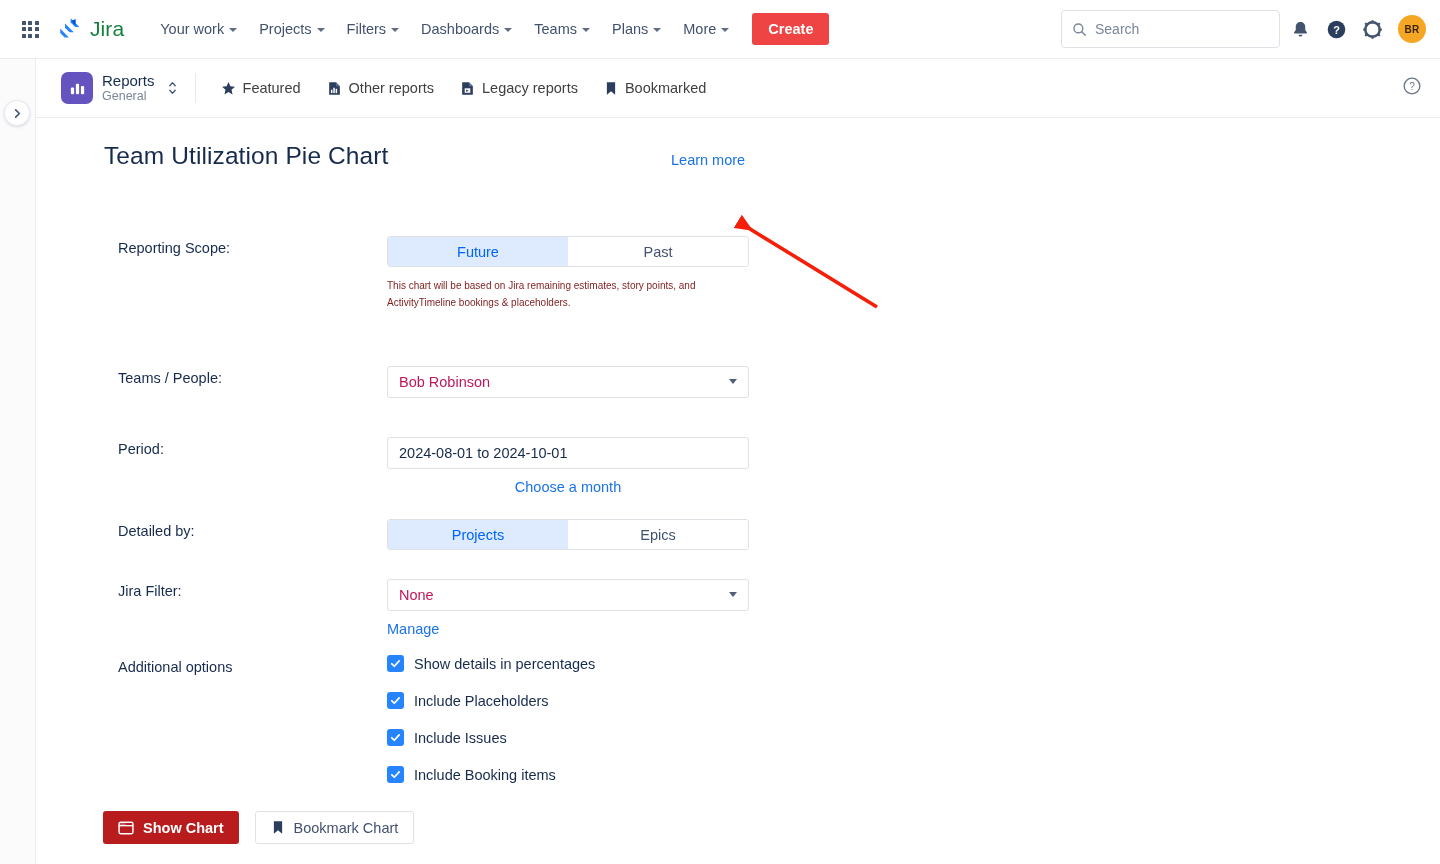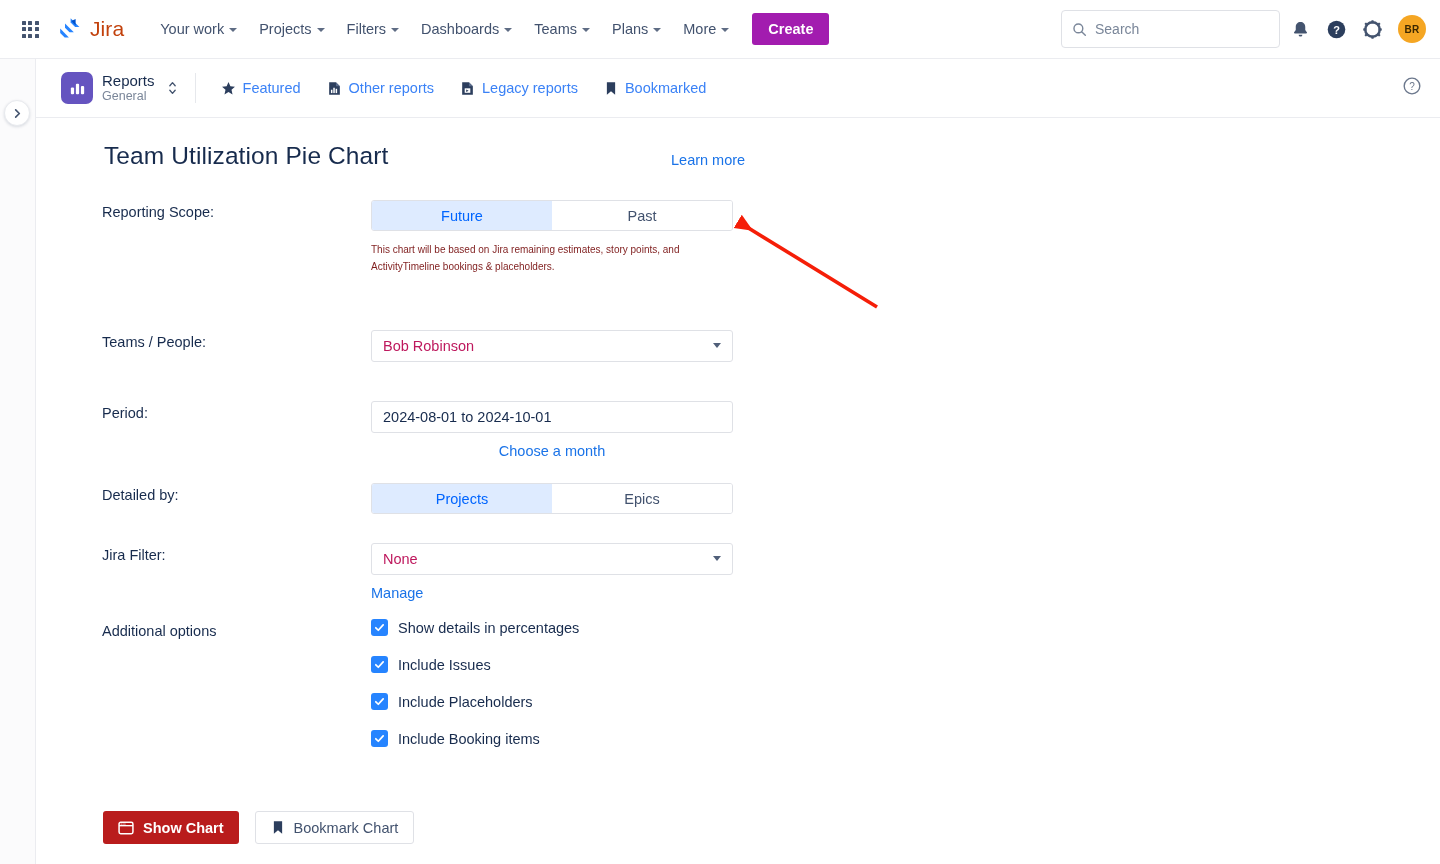--- a/index.html
+++ b/index.html
@@ -20,33 +20,33 @@
   }
   .appswitcher {
     width: 32px; height: 32px; display: flex; align-items: center;
     justify-content: center; border-radius: 3px; cursor: pointer;
   }
   .grid9 { display: grid; grid-template-columns: repeat(3, 4px); gap: 2.5px; }
   .grid9 i { width: 4px; height: 4px; background: #44546f; border-radius: .5px; display:block; }
 
   .brand { display: flex; align-items: center; gap: 7px; margin-left: 11px; cursor: pointer; }
   .brand .logo { width: 26px; height: 26px; }
-  .brand .name { font-size: 21px; color: #c2410c; letter-spacing: .1px; font-weight: 400; }
+  .brand .name { font-size: 21px; color: #15803d; letter-spacing: .1px; font-weight: 400; }
 
   .navitems { display: flex; align-items: center; margin-left: 26px; gap: 2px; }
   .navitem {
     display: flex; align-items: center; gap: 5px;
     padding: 7px 10px; border-radius: 3px; cursor: pointer;
     font-size: 14.5px; color: #42526e; white-space: nowrap;
   }
   .caret { width: 0; height: 0; border-left: 4px solid transparent;
            border-right: 4px solid transparent; border-top: 4.5px solid #5e6c84; margin-top:2px; }
 
   .createbtn {
-    margin-left: 13px; background: #a21caf; color: #fff; border: none;
+    margin-left: 13px; background: #ef4444; color: #fff; border: none;
     border-radius: 3px; font-size: 14.5px; font-weight: 600;
     padding: 8px 16px; cursor: pointer; font-family: inherit;
   }
 
   .topright { margin-left: auto; display: flex; align-items: center; gap: 4px; }
   .searchbox {
     position: relative; width: 219px; height: 38px;
     border: 1.5px solid #dfe1e6; border-radius: 4px; background: #fff;
     display: flex; align-items: center; padding: 0 10px; gap: 8px; cursor: text;
   }
@@ -77,21 +77,21 @@
   .appnames .t1 { font-size: 15px; color: #172b4d; }
   .appnames .t2 { font-size: 12.5px; color: #7a8699; }
   .updown { display:flex; flex-direction: column; gap: 1px; margin-left: 4px; cursor: pointer; }
 
   .subdiv { width: 1px; height: 30px; background: #e6e8ec; margin: 0 16px 0 18px; }
 
   .subtabs { display: flex; align-items: center; gap: 8px; }
   .subtab {
     display: flex; align-items: center; gap: 7px;
     padding: 7px 9px; border-radius: 3px; cursor: pointer;
-    font-size: 14.5px; color: #3b82f6; white-space: nowrap;
+    font-size: 14.5px; color: #404040; white-space: nowrap;
   }
   .helpright { margin-left: auto; margin-right: 18px; cursor: pointer; }
 
   
   .leftrail {
     position: absolute; left: 0; top: 59px; width: 36px; height: 805px;
     background: #fbfbfc; border-right: 1px solid #ebecf0;
   }
   .railbtn {
     position: absolute; left: 4px; top: 41px; width: 26px; height: 26px;
@@ -100,21 +100,21 @@
     display: flex; align-items: center; justify-content: center; cursor: pointer;
   }
 
   
   .main { position: absolute; left: 36px; top: 118px; width: 1404px; height: 746px; background:#fff; }
 
   .pagehead { position: absolute; left: 68px; top: 24px; display: flex; align-items: baseline; gap: 0; }
   .pagetitle { font-size: 24.5px; font-weight: 500; color: #172b4d; letter-spacing: .1px; }
   .learnmore { position: absolute; left: 635px; top: 34px; font-size: 14.5px; color: #1a73e8; cursor: pointer; }
 
-  .row { position: absolute; left: 66px; display: flex; }
+  .row { position: absolute; left: 82px; display: flex; margin-top: 36px; }
   .rowlabel { width: 269px; font-size: 14.5px; color: #172b4d; padding-top: 4px; }
   .rowctrl { width: 362px; }
 
   .toggle {
     display: flex; width: 362px; height: 31px;
     border: 1px solid #dfe1e6; border-radius: 3px; overflow: hidden; background: #fff;
   }
   .toggle .seg {
     flex: 1; display: flex; align-items: center; justify-content: center;
     font-size: 14.5px; color: #42526e; cursor: pointer; background: #fff;
@@ -415,29 +415,29 @@
               </svg>
           </span>
           <span class="lbl">Show details in percentages</span>
         </div>
         <div class="checkrow">
           <span class="cbox">
             <svg width="11" height="11" viewBox="0 0 12 12">
                 <polyline points="2,6.3 4.7,9 10,3.2" fill="none" stroke="#fff" stroke-width="1.9" stroke-linecap="round" stroke-linejoin="round"></polyline>
               </svg>
           </span>
-          <span class="lbl">Include Issues</span>
+          <span class="lbl">Include Placeholders</span>
         </div>
         <div class="checkrow">
           <span class="cbox">
             <svg width="11" height="11" viewBox="0 0 12 12">
                 <polyline points="2,6.3 4.7,9 10,3.2" fill="none" stroke="#fff" stroke-width="1.9" stroke-linecap="round" stroke-linejoin="round"></polyline>
               </svg>
           </span>
-          <span class="lbl">Include Placeholders</span>
+          <span class="lbl">Include Issues</span>
         </div>
         <div class="checkrow">
           <span class="cbox">
             <svg width="11" height="11" viewBox="0 0 12 12">
                 <polyline points="2,6.3 4.7,9 10,3.2" fill="none" stroke="#fff" stroke-width="1.9" stroke-linecap="round" stroke-linejoin="round"></polyline>
               </svg>
           </span>
           <span class="lbl">Include Booking items</span>
         </div>
       </div>

